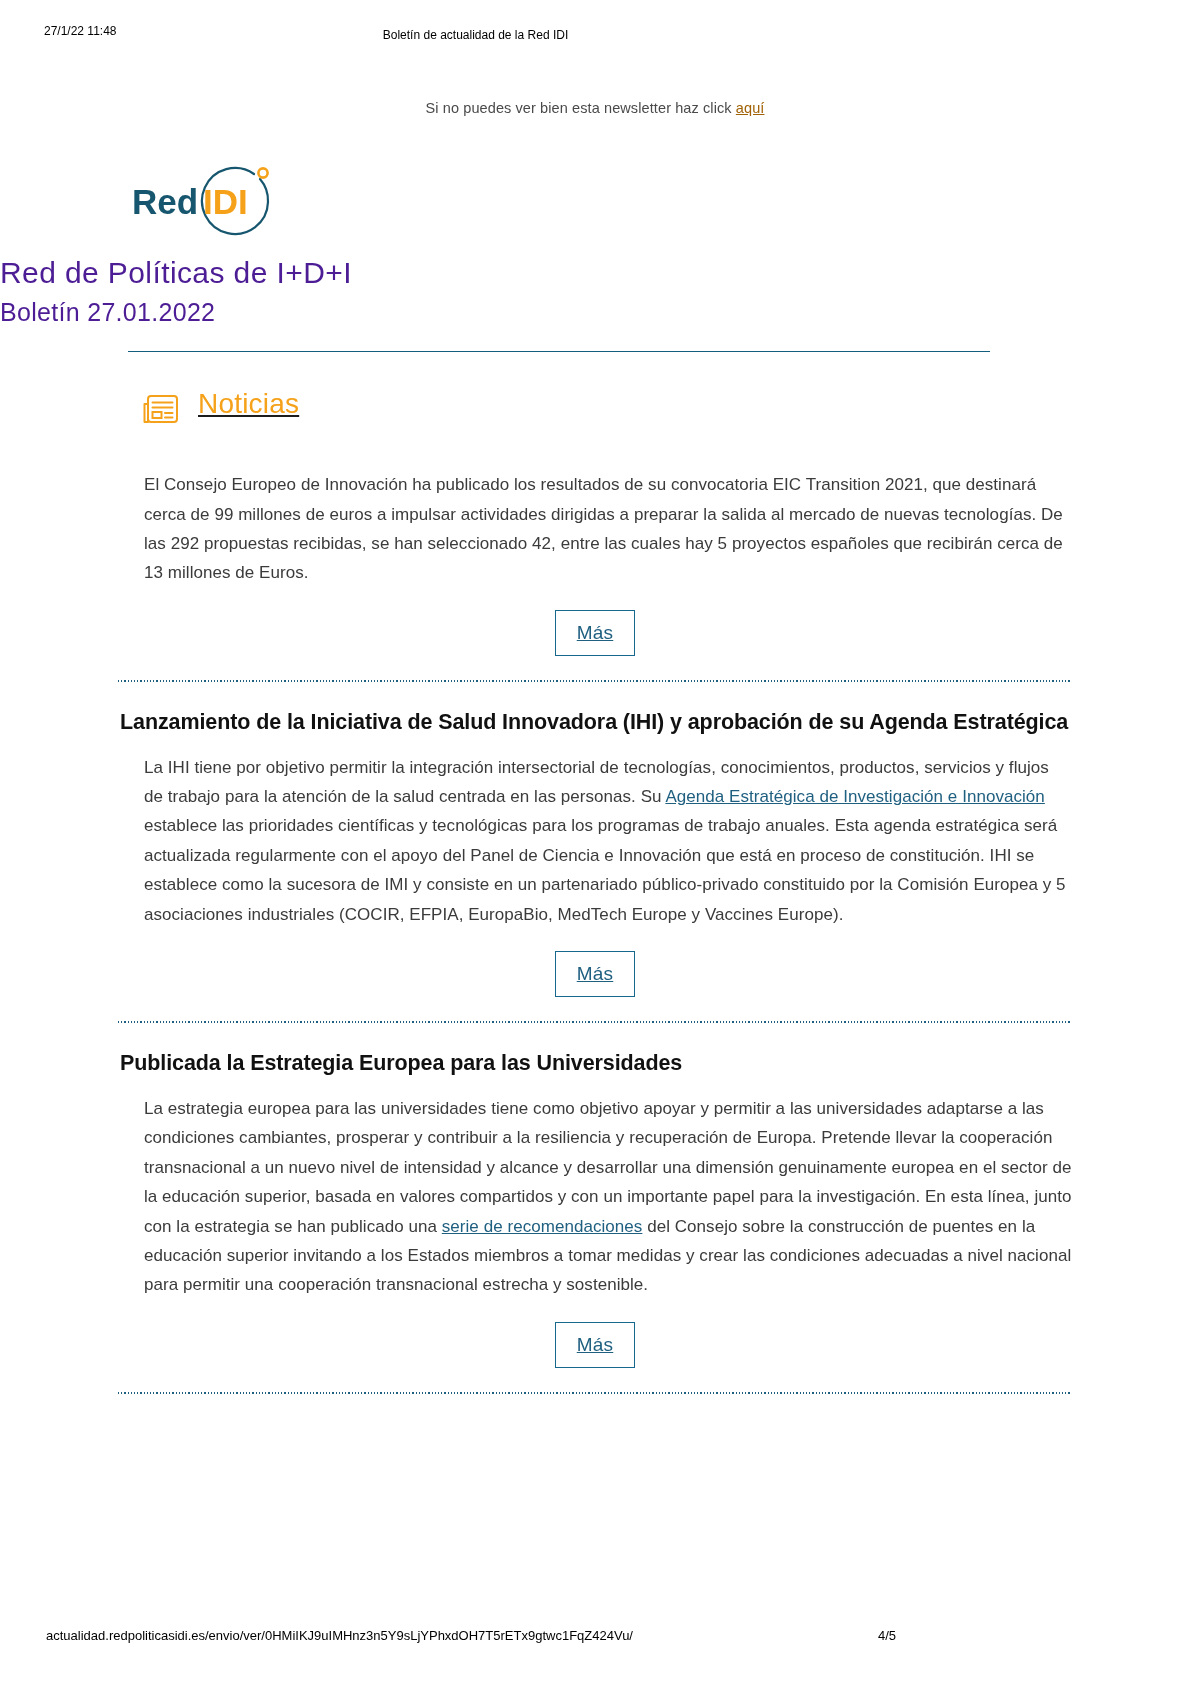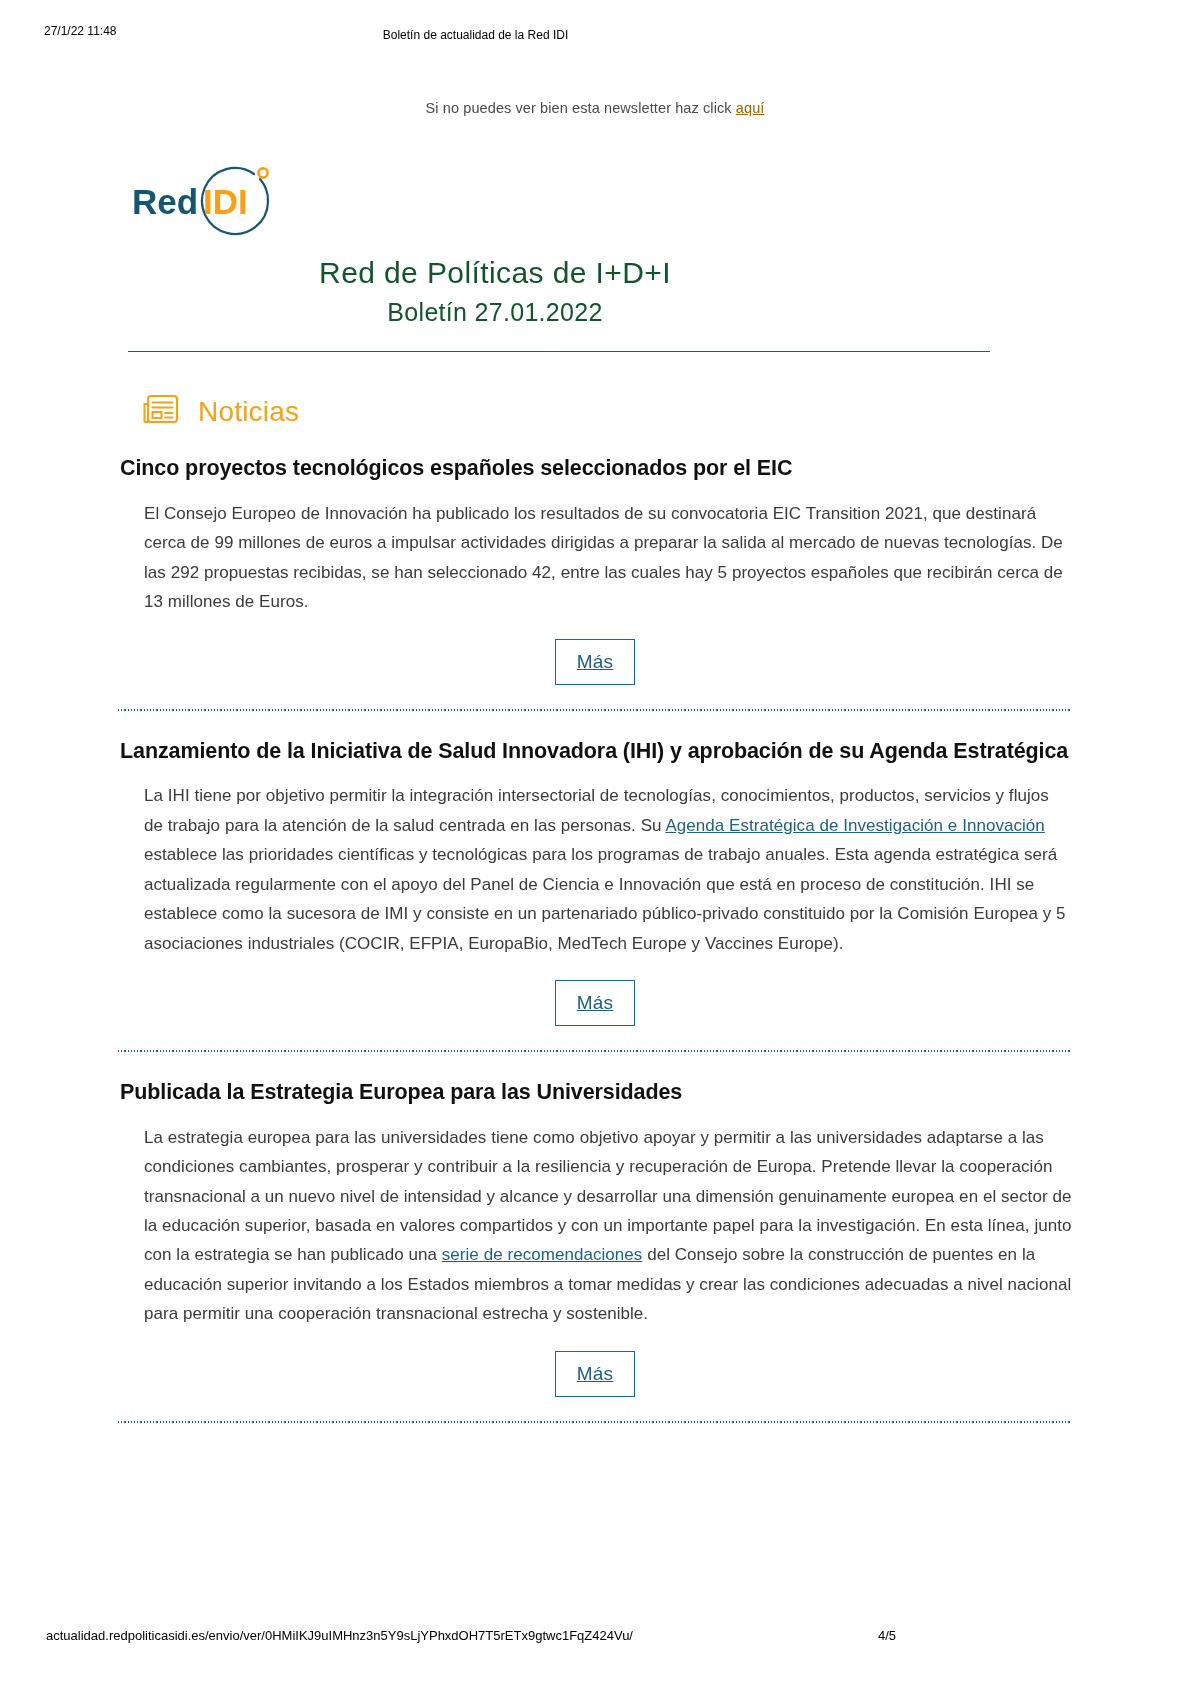--- a/index.html
+++ b/index.html
@@ -93,22 +93,22 @@
     left: 128px;
     top: 8px;
     width: 170px;
     height: 95px;
   }
   .logo svg { display:block; }
 
   
   .masthead {
     padding-right: 200px;
-    text-align: center;
-    color: #14532d;
+    text-align: left;
+    color: #4c1d95;
     font-weight: 300;
   }
   .masthead .line1 {
     font-size: 30px;
     letter-spacing: .4px;
     line-height: 1.25;
   }
   .masthead .line2 {
     font-size: 25px;
     letter-spacing: .3px;
@@ -116,23 +116,24 @@
     margin-top: 4px;
   }
   .rule {
     margin: 22px 200px 0 128px;
     border-top: 1.6px solid #145d7f;
   }
 
   
   .section-head {
     display: flex;
-    align-items: flex-end;
+    align-items: flex-start;
     gap: 16px;
     margin: 36px 0 0 140px;
+    text-decoration: underline;
   }
   .section-head .sec-icon { width: 42px; height: 40px; display:block; }
   .section-head .sec-title {
     font-size: 28px;
     color: #f5a11a;
     font-weight: 400;
     letter-spacing: .2px;
   }
 
   
@@ -238,21 +239,20 @@
         <rect x="12.5" y="24" width="9" height="6" fill="none" stroke="#f5a11a" stroke-width="2"></rect>
         <line x1="25" y1="25" x2="32.5" y2="25" stroke="#f5a11a" stroke-width="2" stroke-linecap="round"></line>
         <line x1="25" y1="29.5" x2="32.5" y2="29.5" stroke="#f5a11a" stroke-width="2" stroke-linecap="round"></line>
       </svg>
     </span>
     <span class="sec-title">Noticias</span>
   </div>
 
   <div class="articles" id="articles">
       <div class="article">
-        <h2>Cinco proyectos tecnológicos españoles seleccionados por el EIC</h2>
         <p><span>El Consejo Europeo de Innovación ha publicado los resultados de su convocatoria EIC Transition 2021, que destinará cerca de 99 millones de euros a impulsar actividades dirigidas a preparar la salida al mercado de nuevas tecnologías. De las 292 propuestas recibidas, se han seleccionado 42, entre las cuales hay 5 proyectos españoles que recibirán cerca de 13 millones de Euros.</span></p>
         <div class="more-wrap">
           <a href="#" class="more-btn">Más</a>
         </div>
         <div class="divider"></div>
       </div>
       <div class="article">
         <h2>Lanzamiento de la Iniciativa de Salud Innovadora (IHI) y aprobación de su Agenda Estratégica</h2>
         <p><span>La IHI tiene por objetivo permitir la integración intersectorial de tecnologías, conocimientos, productos, servicios y flujos de trabajo para la atención de la salud centrada en las personas. Su </span><a href="#">Agenda Estratégica de Investigación e Innovación</a><span> establece las prioridades científicas y tecnológicas para los programas de trabajo anuales. Esta agenda estratégica será actualizada regularmente con el apoyo del Panel de Ciencia e Innovación que está en proceso de constitución. IHI se establece como la sucesora de IMI y consiste en un partenariado público-privado constituido por la Comisión Europea y 5 asociaciones industriales (COCIR, EFPIA, EuropaBio, MedTech Europe y Vaccines Europe).</span></p>
         <div class="more-wrap">

